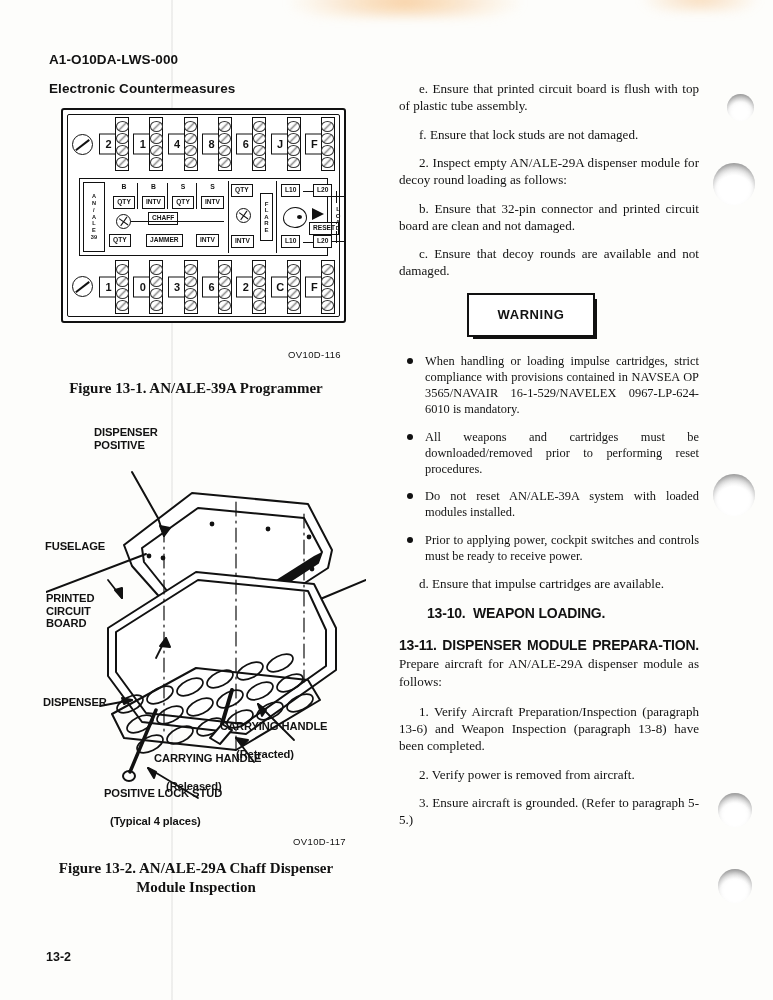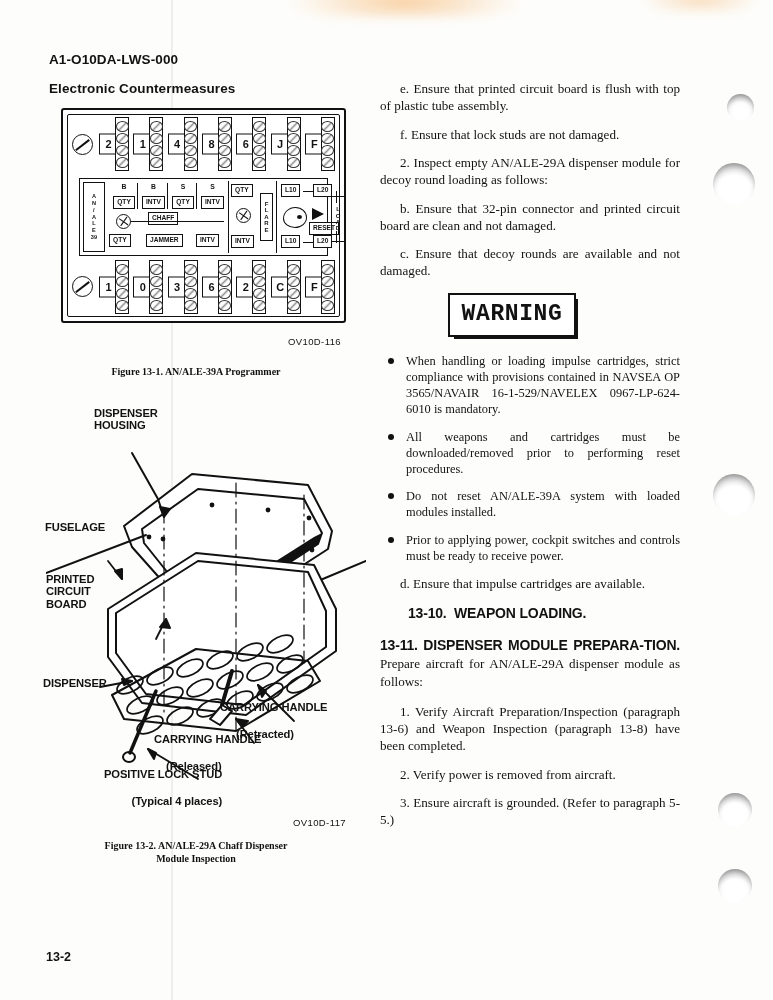--- a/index.html
+++ b/index.html
@@ -96,39 +96,39 @@
     font-weight:bold;font-size:6px;line-height:1.08;display:flex;flex-direction:column;
     align-items:center;justify-content:center;
   }
   .sep-v{position:absolute;width:1.2px;background:#111;}
   .sep-h{position:absolute;height:1.2px;background:#111;}
   .tri{width:0;height:0;border-left:12px solid #111;border-top:6px solid transparent;border-bottom:6px solid transparent;}
   .dial-blob{width:22px;height:19px;border:1.6px solid #111;border-radius:52% 48% 50% 50%/55% 50% 50% 45%;background:#fff;position:relative;}
   .dial-blob:after{content:"";position:absolute;right:4px;top:7px;width:5px;height:4px;border-radius:50%;background:#111;}
 
   .dwg-no{font-family:"Liberation Sans",sans-serif;font-size:9.5px;letter-spacing:.4px;text-align:right;}
-  .fig-cap{font-family:"Liberation Serif",serif;font-weight:bold;font-size:10px;text-align:center;line-height:1.28;}
+  .fig-cap{font-family:"Liberation Serif",serif;font-weight:bold;font-size:15px;text-align:center;line-height:1.28;}
 
   
   .fig2-wrap{position:relative;width:320px;height:400px;}
   .callout{position:absolute;font-family:"Liberation Sans",sans-serif;font-weight:bold;font-size:11.2px;line-height:1.12;letter-spacing:-.1px;}
   .callout .sub{font-weight:bold;margin-top:15px;}
 
   
-  .right-col{position:absolute;left:380px;top:80px;width:300px;font-size:13.1px;line-height:1.30;text-align:justify;}
+  .right-col{position:absolute;left:399px;top:80px;width:300px;font-size:13.1px;line-height:1.30;text-align:justify;}
   .right-col p{margin:0 0 11.5px 0;}
   .indent{text-indent:20px;}
   .sec-head{font-family:"Liberation Sans",sans-serif;font-weight:bold;font-size:14px;letter-spacing:-.2px;}
   .sec-head .body{font-family:"Liberation Serif",serif;font-weight:normal;font-size:13.1px;letter-spacing:0;}
 
   .warn-wrap{position:relative;height:44px;margin:14px 0 16px 0;}
   .warn-shadow{position:absolute;left:74px;top:6px;width:124px;height:40px;background:#111;}
   .warn-box{position:absolute;left:68px;top:0;width:124px;height:40px;border:2.6px solid #111;background:#fff;
     display:flex;align-items:center;justify-content:center;}
-  .warn-box span{font-family:Liberation Mono, monospace;font-weight:bold;font-size:23px;letter-spacing:.6px;}
+  .warn-box span{font-family:Liberation Sans, sans-serif;font-weight:bold;font-size:13px;letter-spacing:.6px;}
 
   ul.warn-list{list-style:none;margin:0;padding:0;}
   ul.warn-list li{position:relative;padding-left:26px;margin-bottom:11.5px;font-size:12.4px;line-height:1.29;text-align:justify;}
   ul.warn-list li:before{content:"";position:absolute;left:8px;top:5px;width:6px;height:6px;border-radius:50%;background:#111;}
 
   .pagenum{position:absolute;left:46px;top:950px;font-family:"Liberation Sans",sans-serif;font-weight:bold;font-size:12.5px;}
 </style>
 </head>
 <body>
 
@@ -371,21 +371,21 @@
           <div class="sw-wheel">
               <i></i>
               <i></i>
               <i></i>
               <i></i>
             </div>
         </div>
       </div>
     </div>
 
-    <div class="dwg-no" style="margin-top:13px;width:295px;">OV10D-116</div>
+    <div class="dwg-no" style="margin-top:26px;width:295px;">OV10D-116</div>
     <div class="fig-cap" style="margin-top:19px;width:300px;">Figure 13-1.  AN/ALE-39A Programmer</div>
 
     <div class="fig2-wrap" style="margin-top:34px;">
 
       <svg width="320" height="400" viewBox="0 0 320 400">
         <g fill="none" stroke="#111" stroke-width="2" stroke-linejoin="round" stroke-linecap="round">
 
           <path d="M78 113 L146 61 L262 72 L286 118 L282 136 L214 180 L118 170 L86 134 Z" fill="#fff"></path>
           <path d="M96 116 L152 76 L258 86 L276 120 L272 131 L212 170 L122 160 L98 130 Z" fill="#fff"></path>
           <path d="M276 120 L272 131 L212 170 L208 162 L268 124 Z" fill="#111" stroke="none"></path>
@@ -460,40 +460,40 @@
           <path d="M212 272 L220 278 L216 284 Z" fill="#111"></path>
           <path d="M208 330 L190 306" stroke-width="1.8"></path>
           <path d="M190 306 L196 314 L202 308 Z" fill="#111"></path>
           <path d="M152 366 L102 336" stroke-width="1.8"></path>
           <path d="M102 336 L110 340 L108 346 Z" fill="#111"></path>
         </g>
       </svg>
 
       <div class="callout" style="left:48px;top:-6px;">
         <div>DISPENSER</div>
-        <div>HOUSING</div>
+        <div>POSITIVE</div>
       </div>
       <div class="callout" style="left:-1px;top:108px;">FUSELAGE</div>
       <div class="callout" style="left:0px;top:160px;">
         <div>PRINTED</div>
         <div>CIRCUIT</div>
         <div>BOARD</div>
       </div>
       <div class="callout" style="left:-3px;top:264px;">DISPENSER</div>
       <div class="callout" style="left:174px;top:288px;">
         <div>CARRYING HANDLE</div>
         <div class="sub" style="margin-left:16px;">(Retracted)</div>
       </div>
       <div class="callout" style="left:108px;top:320px;">
         <div>CARRYING HANDLE</div>
         <div class="sub" style="margin-left:12px;">(Released)</div>
       </div>
       <div class="callout" style="left:58px;top:355px;">
         <div>POSITIVE LOCK STUD</div>
-        <div class="sub" style="margin-left:6px;text-align:right;">(Typical 4 places)</div>
+        <div class="sub" style="margin-left:6px;">(Typical 4 places)</div>
       </div>
     </div>
 
     <div class="dwg-no" style="margin-top:4px;width:300px;">OV10D-117</div>
     <div class="fig-cap" style="margin-top:12px;width:300px;">
       <div>Figure 13-2.  AN/ALE-29A Chaff Dispenser</div>
       <div>Module Inspection</div>
     </div>
   </div>
 

